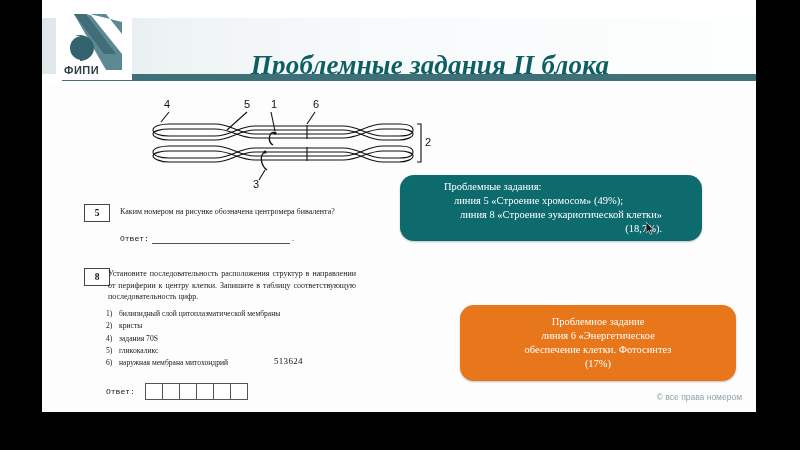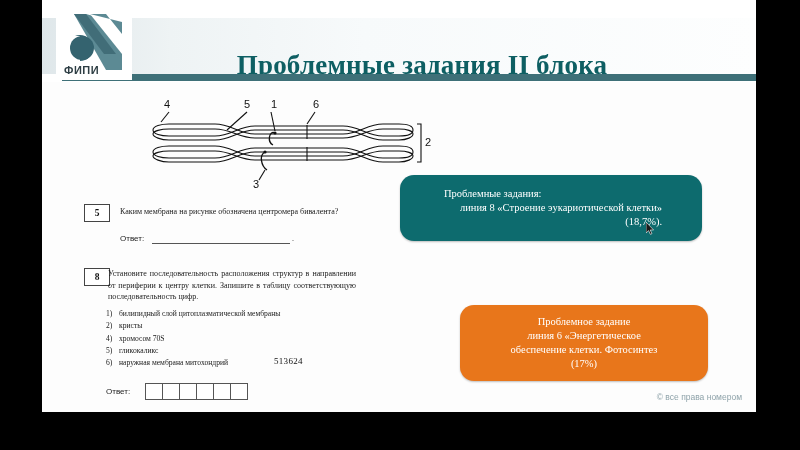--- a/index.html
+++ b/index.html
@@ -5,24 +5,24 @@
   html,body{margin:0;padding:0;background:#000;}
   body{width:800px;height:450px;overflow:hidden;font-family:"Liberation Serif",serif;}
   #stage{position:relative;width:800px;height:450px;background:#000;}
 
   
   #slide{position:absolute;left:42px;top:0px;width:714px;height:412px;background:#ffffff;}
 
   
   .hdr{position:absolute;left:0;top:18px;width:714px;height:56px;
        background:linear-gradient(to right,#dfe7ea 0%,#eef3f4 18%,#f7fafb 45%,#fdfefe 100%);}
-  .hdr-title{position:absolute;left:120px;top:24px;width:520px;height:46px;
+  .hdr-title{position:absolute;left:128px;top:24px;width:520px;height:46px;
        display:flex;align-items:center;justify-content:center;
        font-family:"Liberation Serif",serif;font-weight:bold;font-size:27px;color:#0e5f63;
-       letter-spacing:.2px;white-space:nowrap;}
+       letter-spacing:.2px;white-space:nowrap;font-style:italic;}
   .hdr-rule{position:absolute;left:120px;top:74px;width:594px;height:7px;background:#3e7078;}
   .hdr-rule2{position:absolute;left:20px;top:74px;width:100px;height:7px;background:#3e7078;}
 
   
   .logo{position:absolute;left:14px;top:8px;width:76px;height:72px;background:#e5e5e5;overflow:hidden;}
   .logo svg{display:block;}
   .logo-text{position:absolute;left:8px;bottom:4px;font-family:"Liberation Sans",sans-serif;
        font-size:11px;font-weight:bold;color:#2e3e44;letter-spacing:.5px;}
 
   
@@ -31,21 +31,21 @@
   
   .figure{position:absolute;left:105px;top:18px;width:280px;height:88px;}
   .fig-num{position:absolute;font-family:"Liberation Sans",sans-serif;font-size:11px;color:#111;}
 
   
   .qnum{position:absolute;width:24px;height:16px;border:1px solid #444;background:#fff;
         display:flex;align-items:center;justify-content:center;
         font-family:"Liberation Serif",serif;font-size:9.5px;font-weight:bold;color:#111;}
   .qtext{position:absolute;font-family:"Liberation Serif",serif;font-size:8px;color:#1a1a1a;
         line-height:1.45;text-align:justify;}
-  .ans-label{position:absolute;font-family:Liberation Sans, sans-serif;font-size:8px;color:#1a1a1a;}
+  .ans-label{position:absolute;font-family:Liberation Mono, monospace;font-size:8px;color:#1a1a1a;}
   .ans-line{position:absolute;border-bottom:1px solid #555;height:1px;}
   .ans-dot{position:absolute;font-family:"Liberation Serif",serif;font-size:8px;color:#1a1a1a;}
 
   .olist{position:absolute;font-family:"Liberation Serif",serif;font-size:7.6px;color:#1a1a1a;line-height:1.62;}
   .olist div{white-space:nowrap;}
   .olist span.mk{display:inline-block;width:13px;}
 
   .seqnum{position:absolute;font-family:"Liberation Serif",serif;font-size:9px;color:#111;letter-spacing:.3px;}
 
   .grid{position:absolute;display:flex;}
@@ -131,57 +131,58 @@
         </svg>
         <div class="fig-num" style="left:17px;top:-2px;">4</div>
         <div class="fig-num" style="left:97px;top:-2px;">5</div>
         <div class="fig-num" style="left:124px;top:-2px;">1</div>
         <div class="fig-num" style="left:166px;top:-2px;">6</div>
         <div class="fig-num" style="left:106px;top:78px;">3</div>
         <div class="fig-num" style="left:278px;top:36px;">2</div>
       </div>
 
       <div class="qnum" style="left:42px;top:122px;">5</div>
-      <div class="qtext" style="left:78px;top:124px;width:250px;">Каким мембрана на рисунке обозначена центромера бивалента?</div>
+      <div class="qtext" style="left:78px;top:124px;width:250px;">Каким номером на рисунке обозначена центромера бивалента?</div>
       <div class="ans-label" style="left:78px;top:152px;">Ответ:</div>
       <div class="ans-line" style="left:110px;top:160px;width:138px;"></div>
       <div class="ans-dot" style="left:250px;top:152px;">.</div>
 
       <div class="qnum" style="left:42px;top:186px;">8</div>
       <div class="qtext" style="left:66px;top:186px;width:248px;">Установите последовательность расположения структур в направлении от периферии к центру клетки. Запишите в таблицу соответствующую последовательность цифр.</div>
 
       <div class="olist" style="left:64px;top:226px;">
         <div><span class="mk">1)</span><span>билипидный слой цитоплазматической мембраны</span></div>
         <div><span class="mk">2)</span><span>кристы</span></div>
-        <div><span class="mk">4)</span><span>хромосом 70S</span></div>
+        <div><span class="mk">4)</span><span>задания 70S</span></div>
         <div><span class="mk">5)</span><span>гликокаликс</span></div>
         <div><span class="mk">6)</span><span>наружная мембрана митохондрий</span></div>
       </div>
 
       <div class="seqnum" style="left:232px;top:274px;">513624</div>
 
       <div class="ans-label" style="left:64px;top:305px;">Ответ:</div>
       <div class="grid" style="left:103px;top:301px;">
         <i></i>
         <i></i>
         <i></i>
         <i></i>
         <i></i>
         <i></i>
       </div>
 
       <div class="callout teal" style="left:358px;top:93px;width:302px;height:66px;">
         <div class="inner">
           <span class="l1">Проблемные задания:</span>
+          <span class="l2">линия 5  «Строение хромосом» (49%);</span>
           <span class="l3">линия 8 «Строение эукариотической клетки»</span>
           <span class="l4">(18,7%).</span>
         </div>
       </div>
 
-      <div class="callout orange" style="left:418px;top:223px;width:248px;height:76px;">
+      <div class="callout orange" style="left:418px;top:223px;width:276px;height:76px;">
         <div class="inner">
           <span class="o">Проблемное задание</span>
           <span class="o">линия 6 «Энергетическое</span>
           <span class="o">обеспечение клетки. Фотосинтез</span>
           <span class="o">(17%)</span>
         </div>
       </div>
 
       <div class="footer">© все права номером</div>
     </div>

